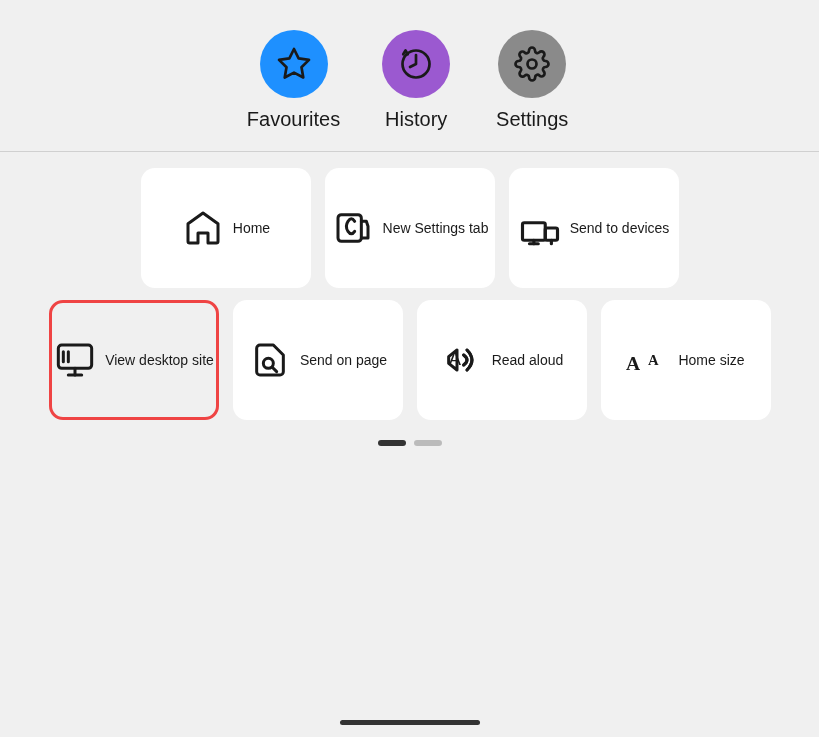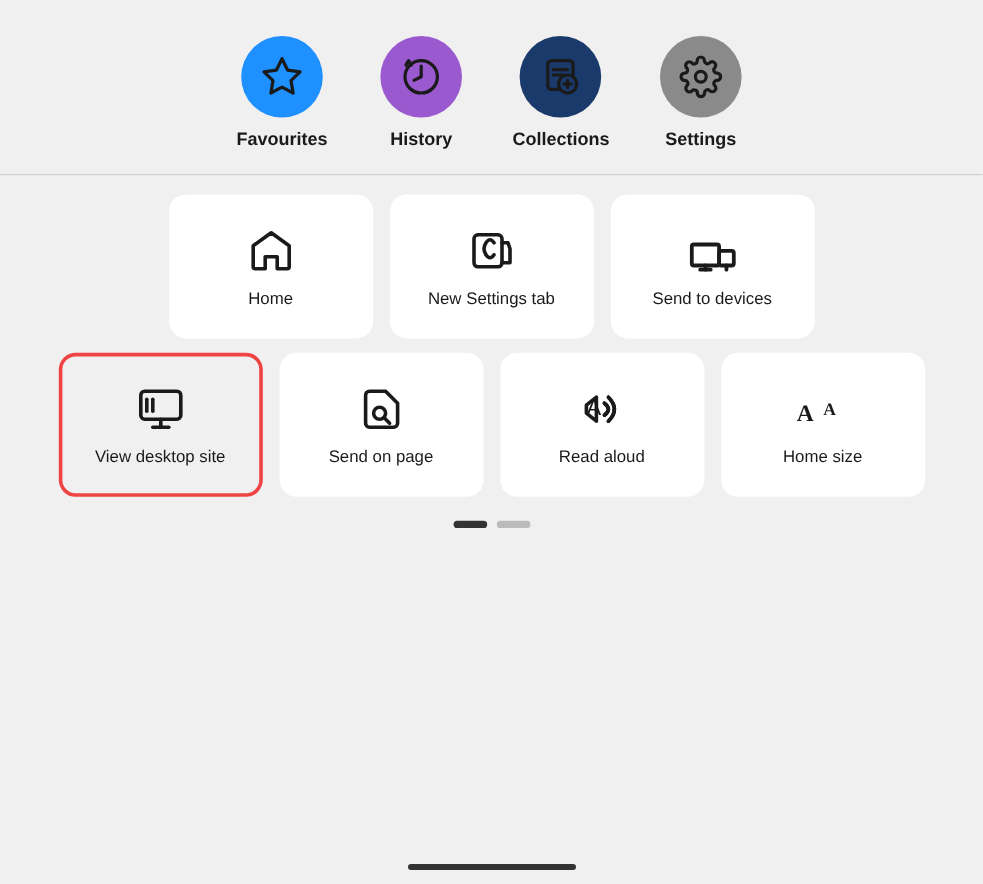--- a/index.html
+++ b/index.html
@@ -38,24 +38,23 @@
     .nav-icon-circle {
       width: 68px;
       height: 68px;
       border-radius: 50%;
       display: flex;
       align-items: center;
       justify-content: center;
     }
 
     .nav-item-label {
-      font-size: 15px;
+      font-size: 20px;
       color: #1a1a1a;
       text-align: right;
-      font-weight: bold;
     }
 
     
     .divider {
       width: 100%;
       height: 1px;
       background-color: #d0d0d0;
       margin-bottom: 16px;
     }
 
@@ -73,21 +72,21 @@
       justify-content: center;
       gap: 14px;
     }
 
     .grid-item {
       background: white;
       border-radius: 14px;
       width: 170px;
       height: 120px;
       display: flex;
-      flex-direction: column;
+      flex-direction: row;
       align-items: center;
       justify-content: center;
       gap: 8px;
       cursor: pointer;
       position: relative;
     }
 
     .grid-item.highlighted {
       background: #f0f0f0;
       border: 3px solid #ef4444;
@@ -166,33 +165,20 @@
     <div class="nav-icon-circle" style="background-color:#9b59d0;">
       <svg width="36" height="36" viewBox="0 0 24 24" stroke="white" stroke-width="2">
         <circle cx="12" cy="12" r="9"></circle>
         <polyline points="12,6 12,12 8,14"></polyline>
         <path d="M3.5 5.5 L5 3 L6.5 5.5"></path>
       </svg>
     </div>
     <span class="nav-item-label">History</span>
   </div>
 
-  <div class="nav-item">
-    <div class="nav-icon-circle" style="background-color:#1a3a6b;">
-      <svg width="36" height="36" viewBox="0 0 24 24" stroke="white" stroke-width="2">
-        <rect x="5" y="3" width="14" height="16" rx="2"></rect>
-        <circle cx="16" cy="16" r="5" fill="#1a3a6b"></circle>
-        <line x1="14" y1="16" x2="18" y2="16"></line>
-        <line x1="16" y1="14" x2="16" y2="18"></line>
-        <line x1="8" y1="8" x2="16" y2="8"></line>
-        <line x1="8" y1="11" x2="14" y2="11"></line>
-      </svg>
-    </div>
-    <span class="nav-item-label">Collections</span>
-  </div>
 
   <div class="nav-item">
     <div class="nav-icon-circle" style="background-color:#8a8a8a;">
       <svg width="36" height="36" viewBox="0 0 24 24" stroke="white" stroke-width="2">
         <circle cx="12" cy="12" r="3"></circle>
         <path d="M19.4 15a1.65 1.65 0 0 0 .33 1.82l.06.06a2 2 0 0 1-2.83 2.83l-.06-.06a1.65 1.65 0 0 0-1.82-.33 1.65 1.65 0 0 0-1 1.51V21a2 2 0 0 1-4 0v-.09A1.65 1.65 0 0 0 9 19.4a1.65 1.65 0 0 0-1.82.33l-.06.06a2 2 0 0 1-2.83-2.83l.06-.06A1.65 1.65 0 0 0 4.68 15a1.65 1.65 0 0 0-1.51-1H3a2 2 0 0 1 0-4h.09A1.65 1.65 0 0 0 4.6 9a1.65 1.65 0 0 0-.33-1.82l-.06-.06a2 2 0 0 1 2.83-2.83l.06.06A1.65 1.65 0 0 0 9 4.68a1.65 1.65 0 0 0 1-1.51V3a2 2 0 0 1 4 0v.09a1.65 1.65 0 0 0 1 1.51 1.65 1.65 0 0 0 1.82-.33l.06-.06a2 2 0 0 1 2.83 2.83l-.06.06A1.65 1.65 0 0 0 19.4 9a1.65 1.65 0 0 0 1.51 1H21a2 2 0 0 1 0 4h-.09a1.65 1.65 0 0 0-1.51 1z"></path>
       </svg>
     </div>
     <span class="nav-item-label">Settings</span>
   </div>

